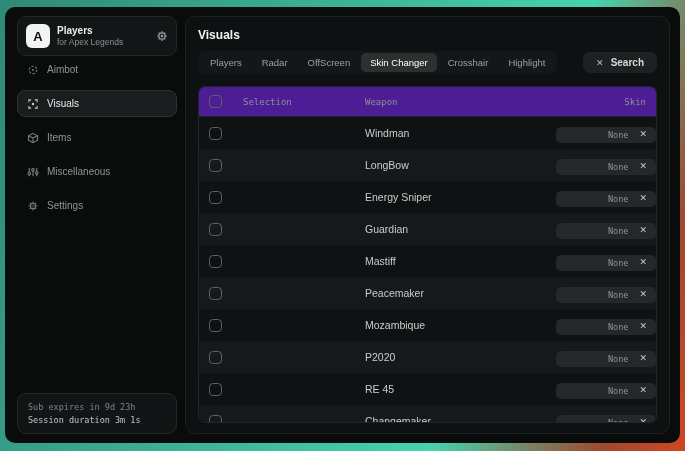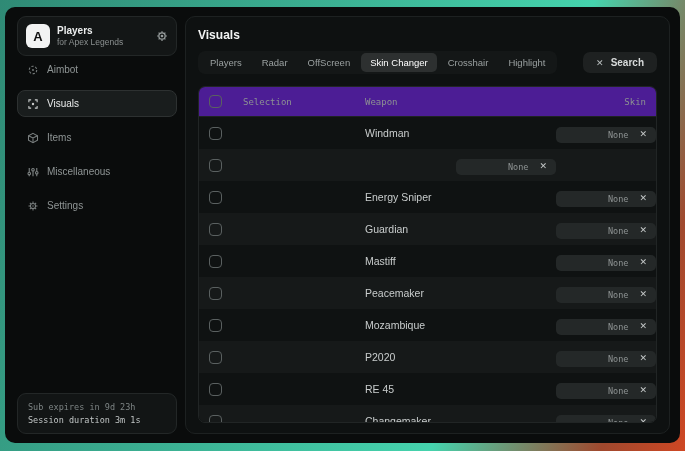--- a/index.html
+++ b/index.html
@@ -216,20 +216,21 @@
             <div></div>
             <div class="weapon-name">Windman</div>
             <div class="col-skin"><span class="skin-badge">
                 <span class="val">None</span>
                 <span class="x">✕</span>
               </span></div>
           </div>
           <div class="t-row">
             <div class="checkbox"></div>
             <div></div>
+            <div class="weapon-name">LongBow</div>
             <div class="col-skin"><span class="skin-badge">
                 <span class="val">None</span>
                 <span class="x">✕</span>
               </span></div>
           </div>
           <div class="t-row">
             <div class="checkbox"></div>
             <div></div>
             <div class="weapon-name">Energy Sniper</div>
             <div class="col-skin"><span class="skin-badge">

